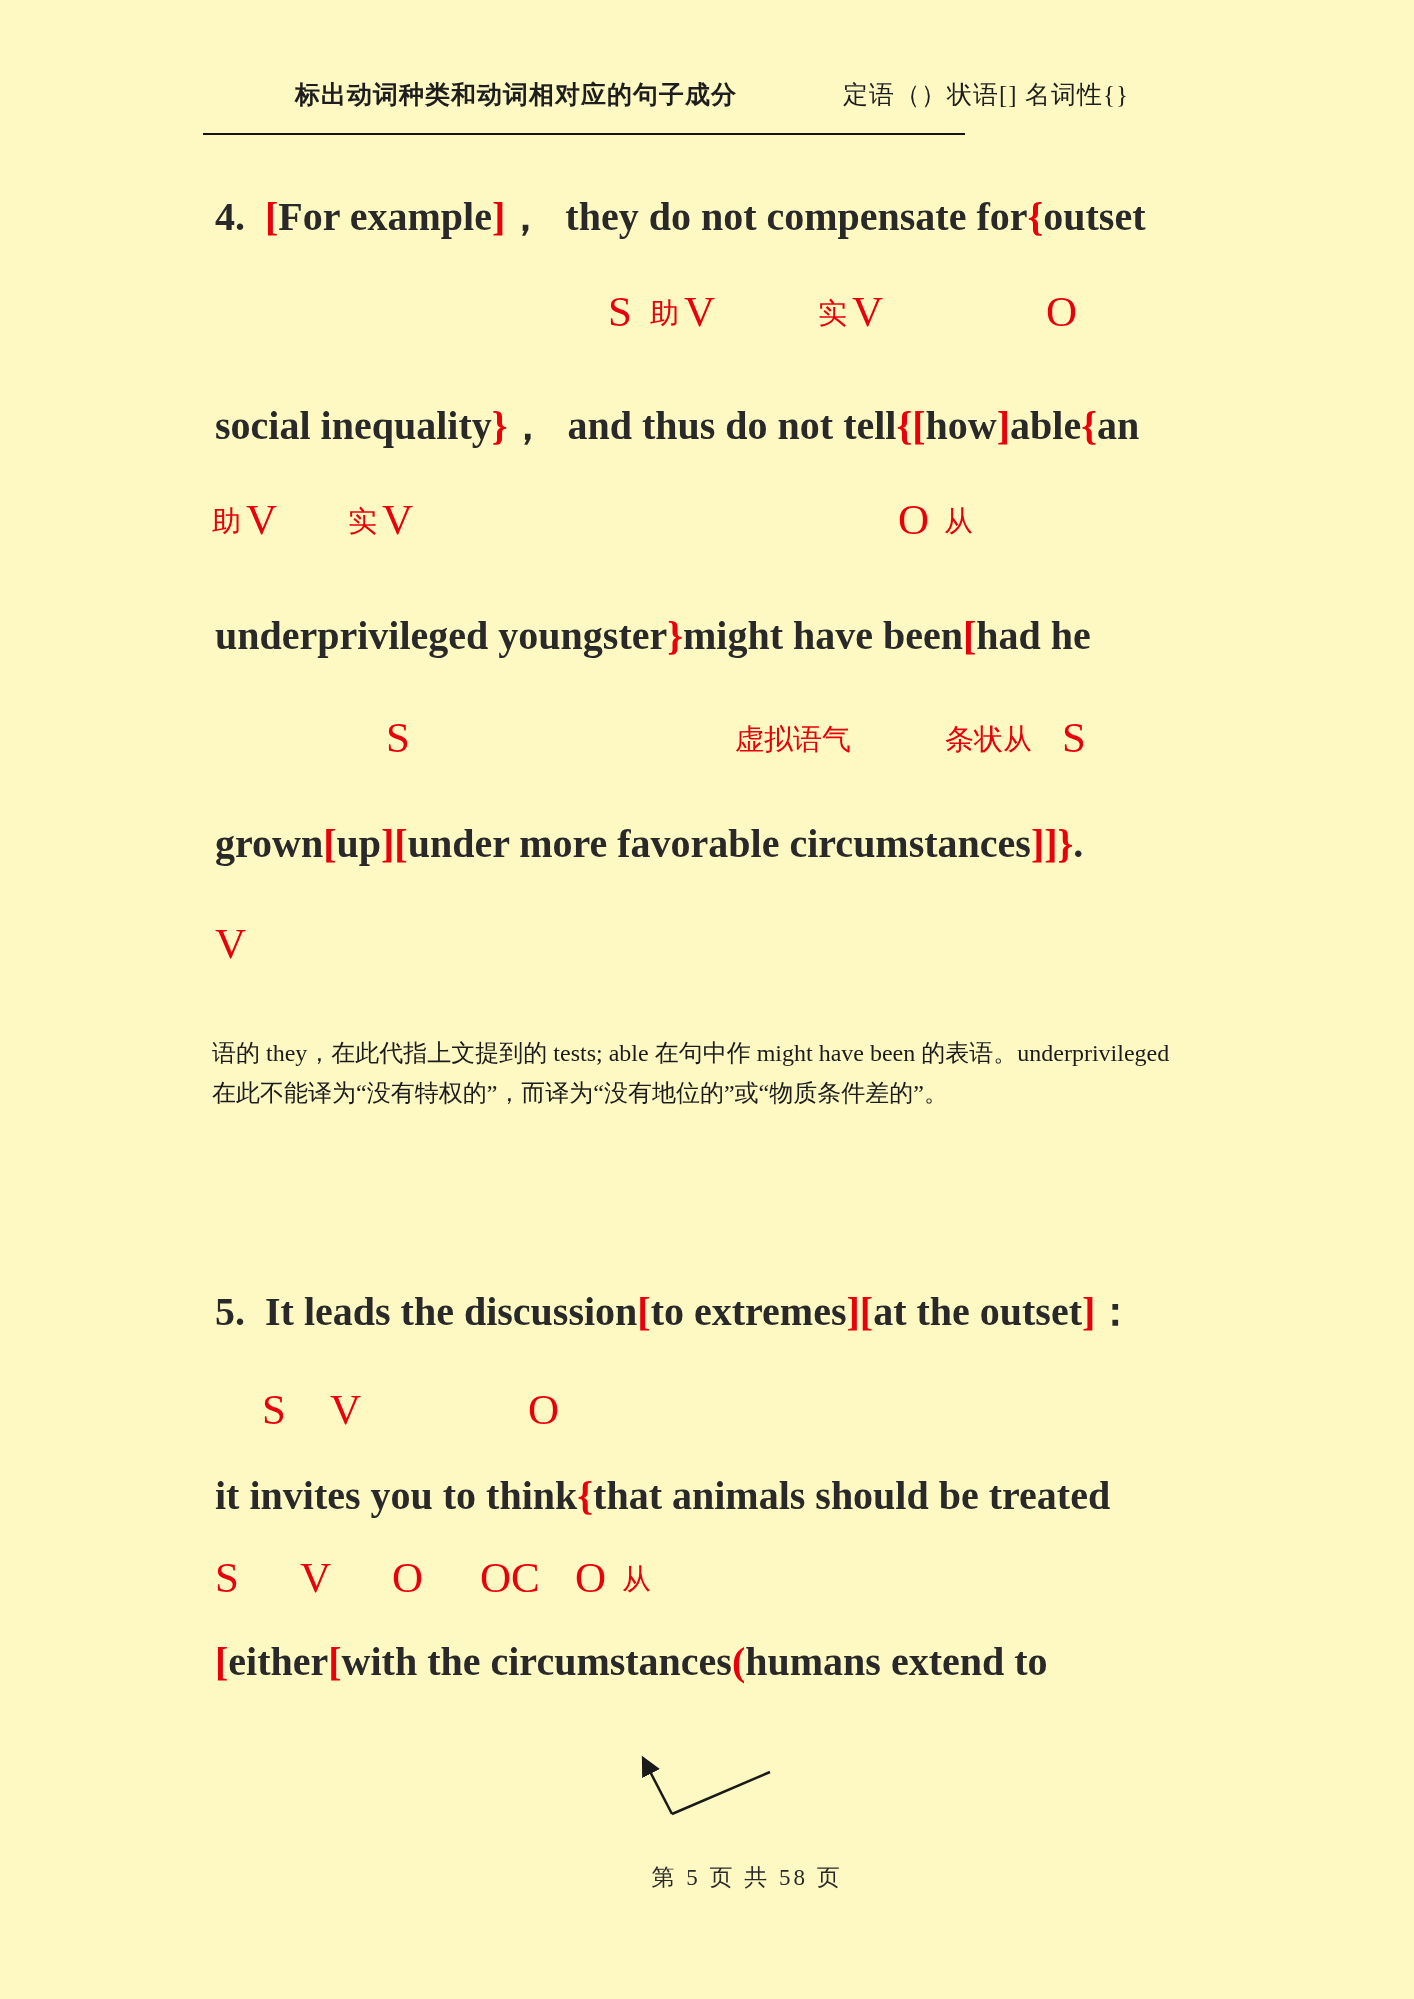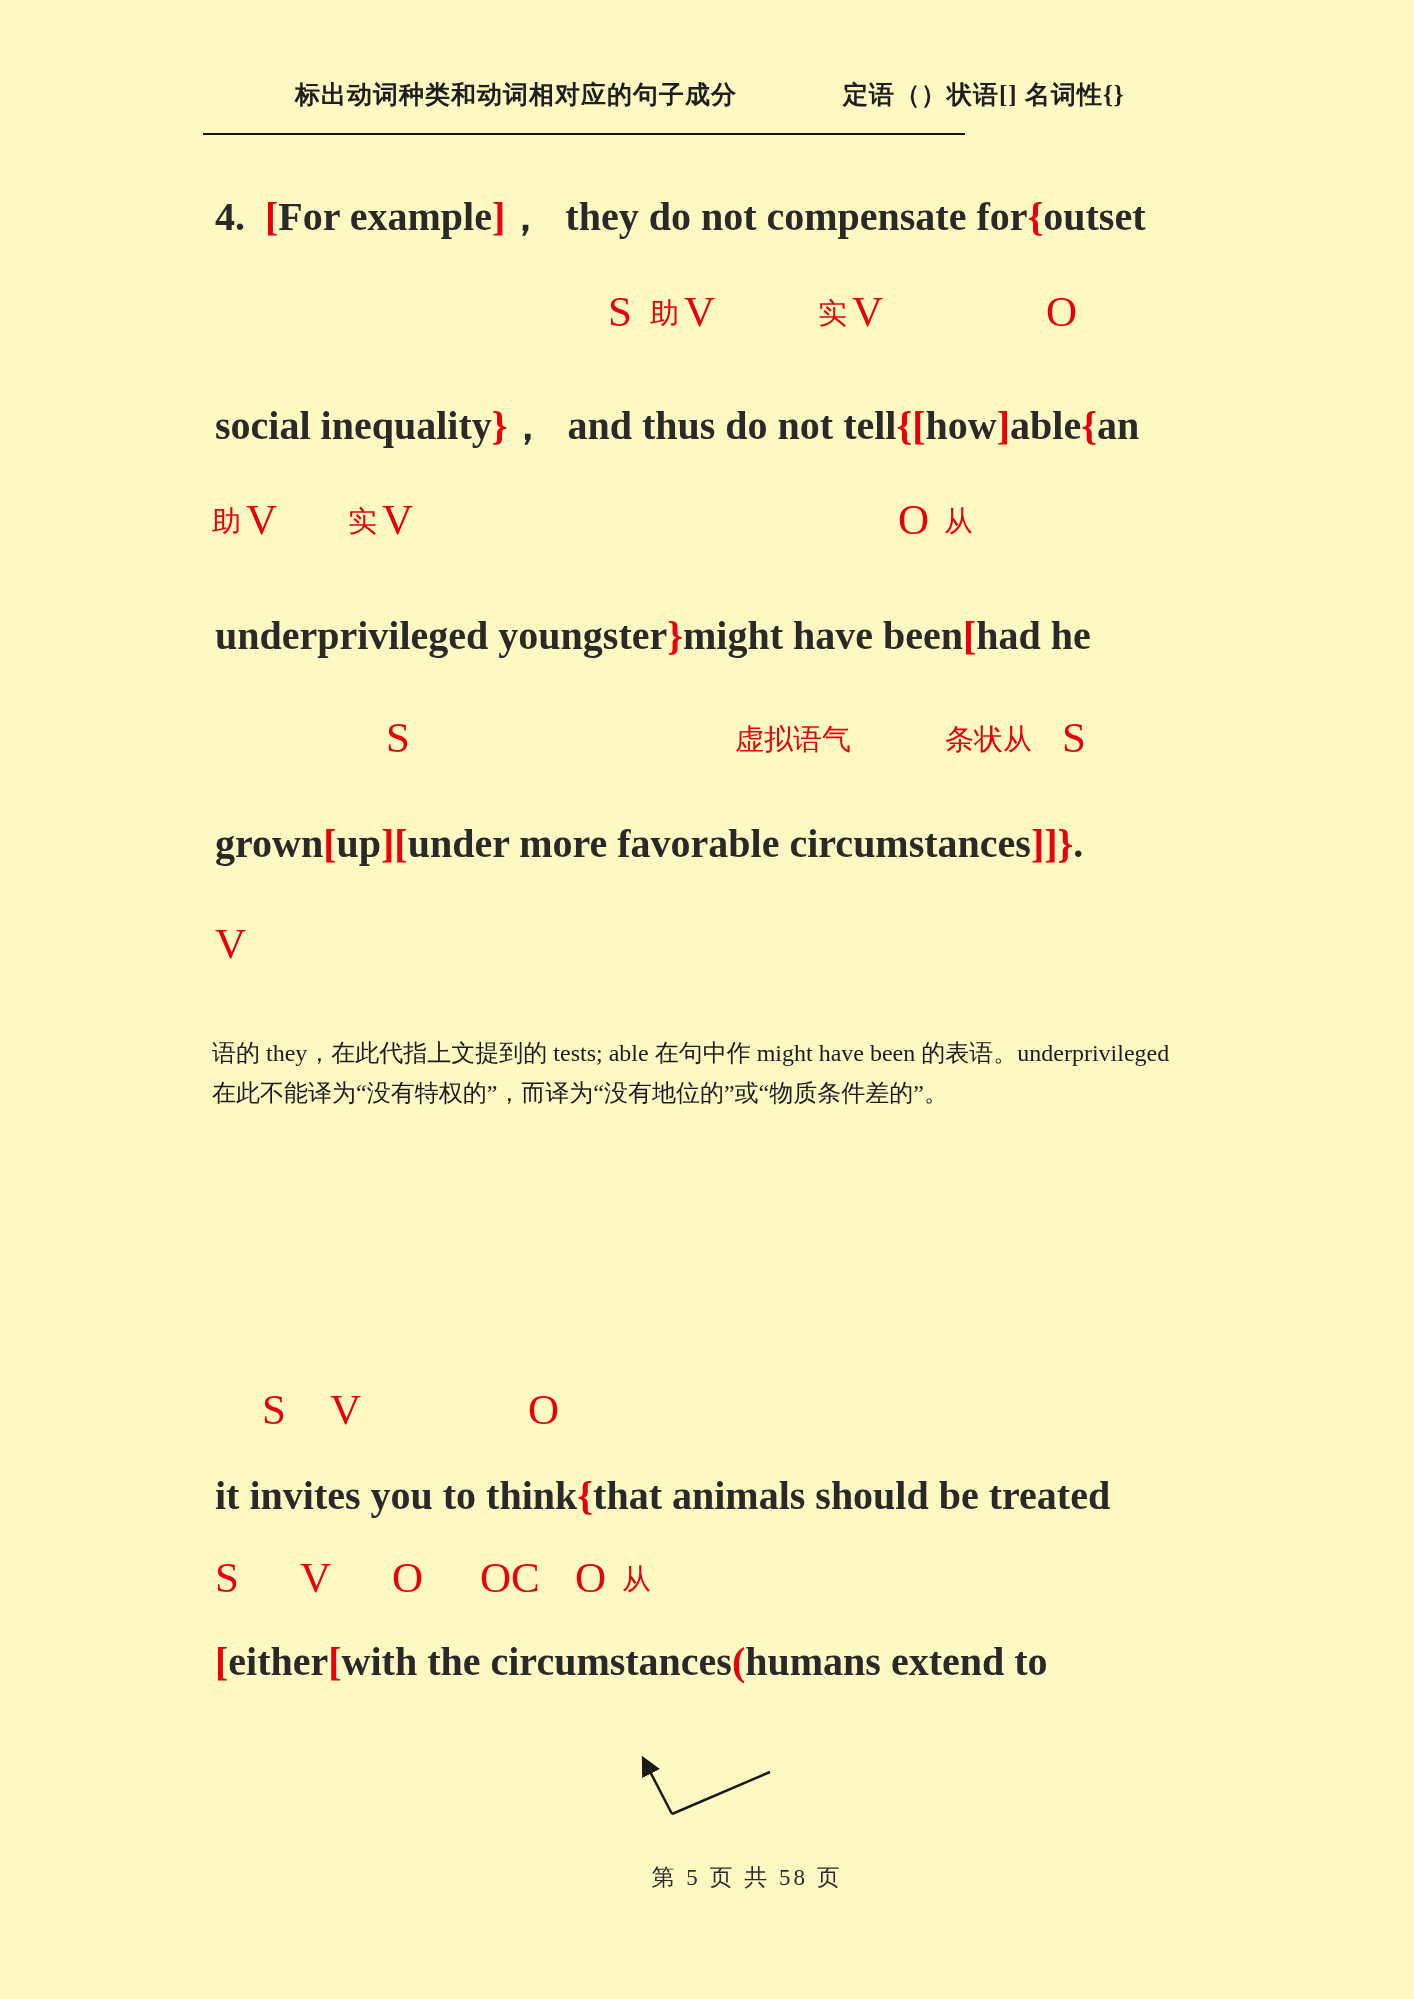--- a/index.html
+++ b/index.html
@@ -5,21 +5,21 @@
   html,body{margin:0;padding:0;background:#ffffff;}
   .page{
     position:relative;
     width:1414px;height:1999px;
     background:#fef9c3;
     overflow:hidden;
     font-family:"Liberation Serif", serif;
   }
   
   .hdr-left{position:absolute;left:295px;top:78px;font-size:25px;font-weight:bold;color:#1e1e1e;letter-spacing:1px;}
-  .hdr-right{position:absolute;left:843px;top:78px;font-size:25px;font-weight:bold;color:#1e1e1e;letter-spacing:1px;}
+  .hdr-right{position:absolute;left:843px;top:78px;font-size:25px;font-weight:normal;color:#1e1e1e;letter-spacing:1px;}
   .hdr-rule{position:absolute;left:203px;top:133px;width:762px;height:2px;background:#141414;}
   
   .sent{
     position:absolute;left:215px;
     white-space:pre;
     font-weight:bold;
     font-size:40px;
     line-height:1.2;
     color:var(--ink);
   }
@@ -83,20 +83,21 @@
   <div class="sent" style="top:820px"><span class="ink">grown</span><span class="red">[</span><span class="ink">up</span><span class="red">]</span><span class="red">[</span><span class="ink">under more favorable circumstances</span><span class="red">]</span><span class="red">]</span><span class="red">}</span><span class="ink">.</span></div>
   <div class="marks" style="top:922px">
       <span class="m-lat" style="left: 215px;">V</span>
     </div>
 
   <div class="para">
     <div>语的 they，在此代指上文提到的 tests; able 在句中作 might have been 的表语。underprivileged</div>
     <div>在此不能译为“没有特权的”，而译为“没有地位的”或“物质条件差的”。</div>
   </div>
 
+  <div class="sent" style="top:1288px"><span class="ink">5.  </span><span class="ink">It leads the discussion</span><span class="red">[</span><span class="ink">to extremes</span><span class="red">]</span><span class="red">[</span><span class="ink">at the outset</span><span class="red">]</span><span class="ink">：</span></div>
   <div class="marks" style="top:1388px">
       <span class="m-lat" style="left: 262px;">S</span>
       <span class="m-lat" style="left: 330px;">V</span>
       <span class="m-lat" style="left: 528px;">O</span>
     </div>
   <div class="sent" style="top:1472px"><span class="ink">it invites you to think</span><span class="red">{</span><span class="ink">that animals should be treated</span></div>
   <div class="marks" style="top:1556px">
       <span class="m-lat" style="left: 215px;">S</span>
       <span class="m-lat" style="left: 300px;">V</span>
       <span class="m-lat" style="left: 392px;">O</span>

